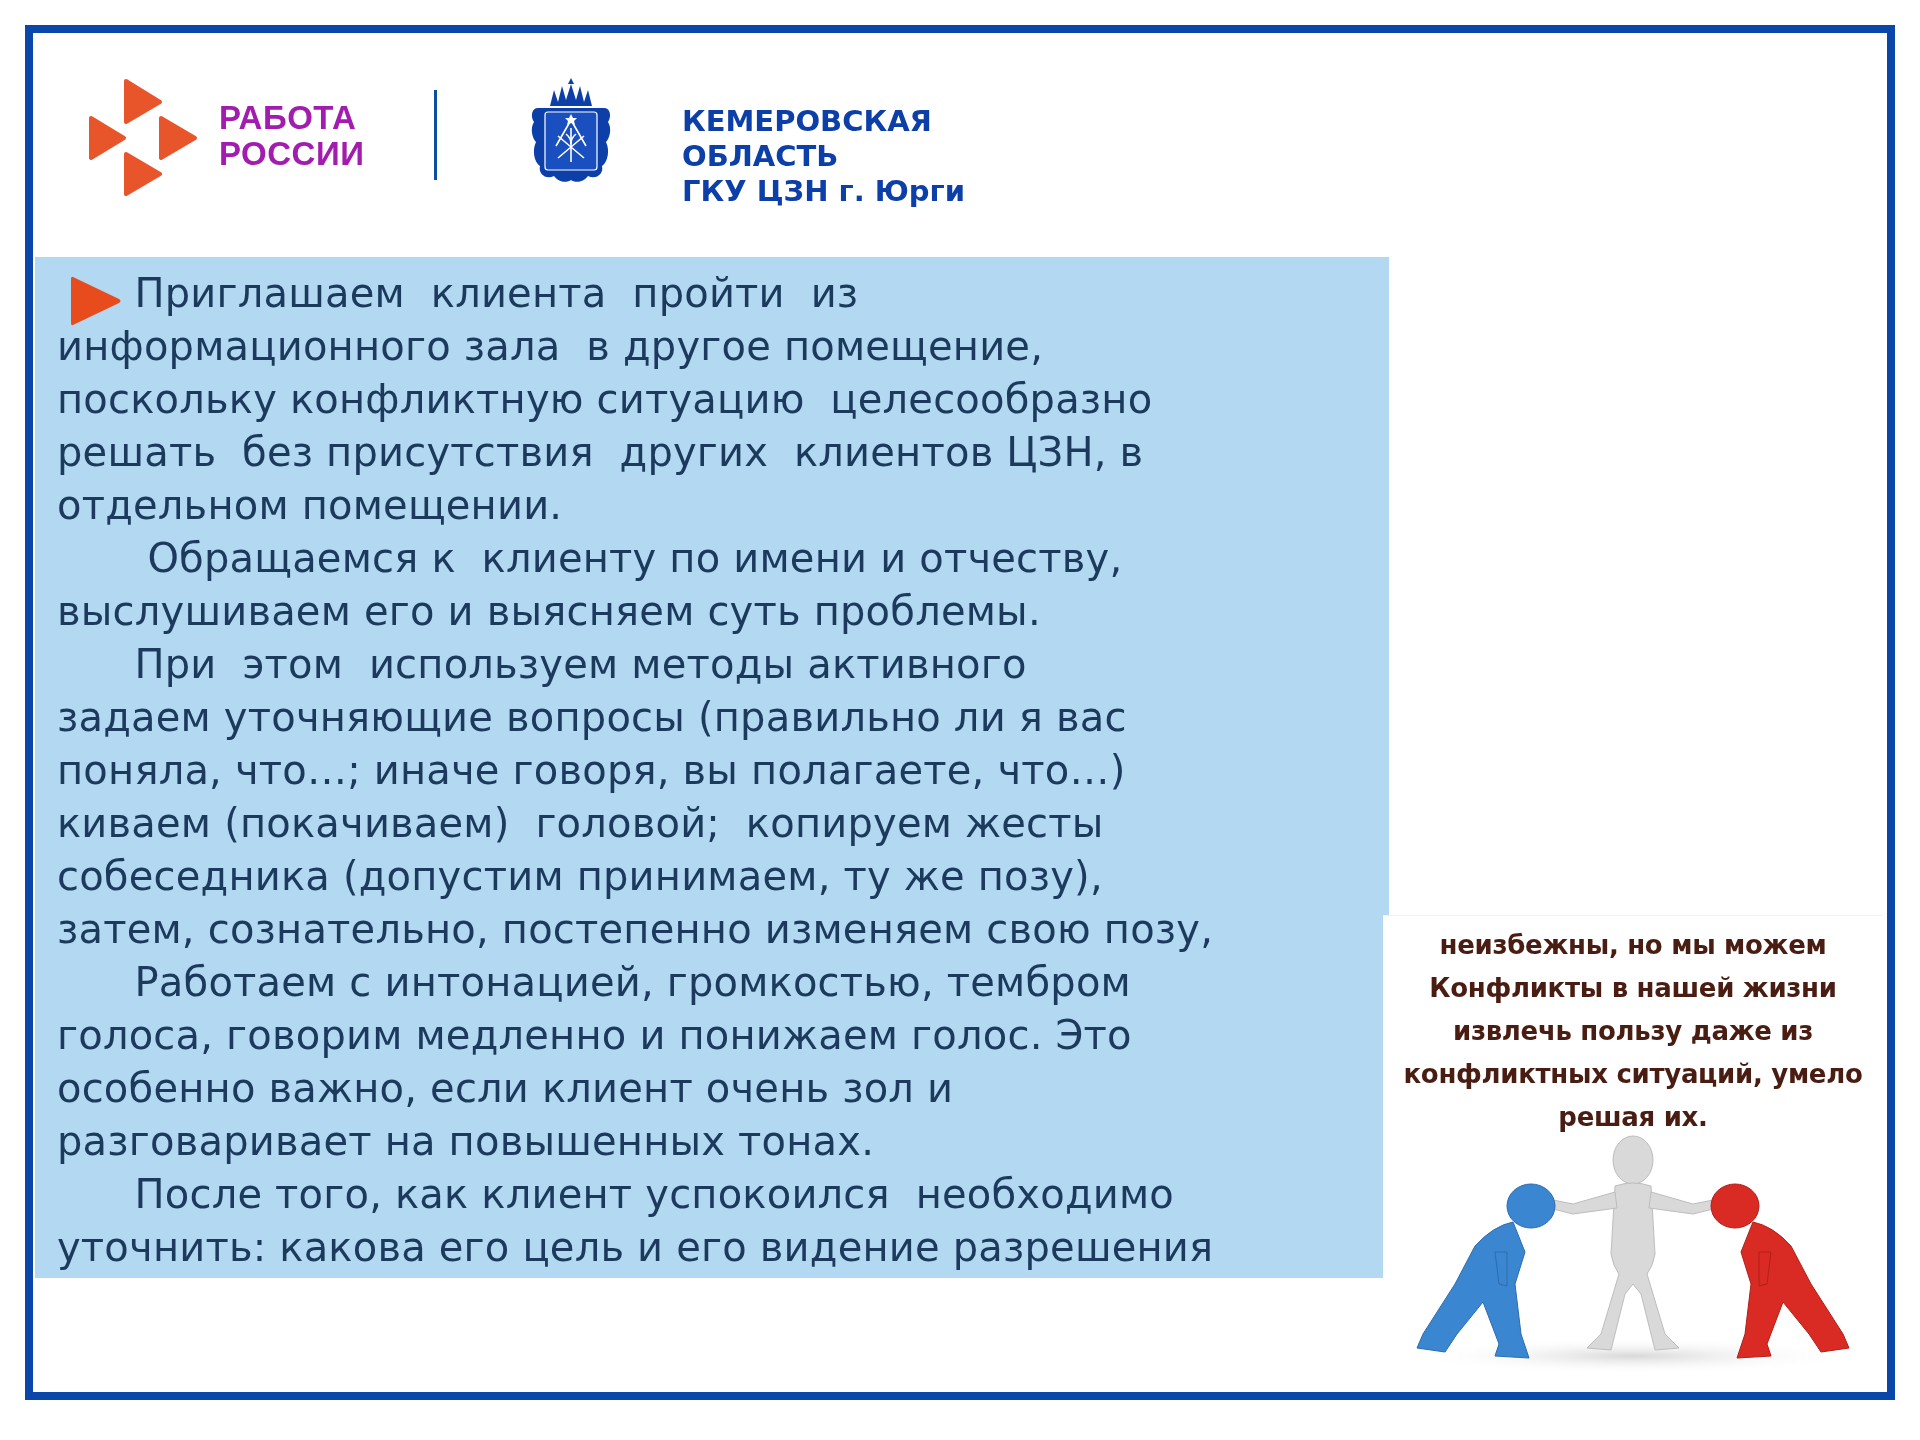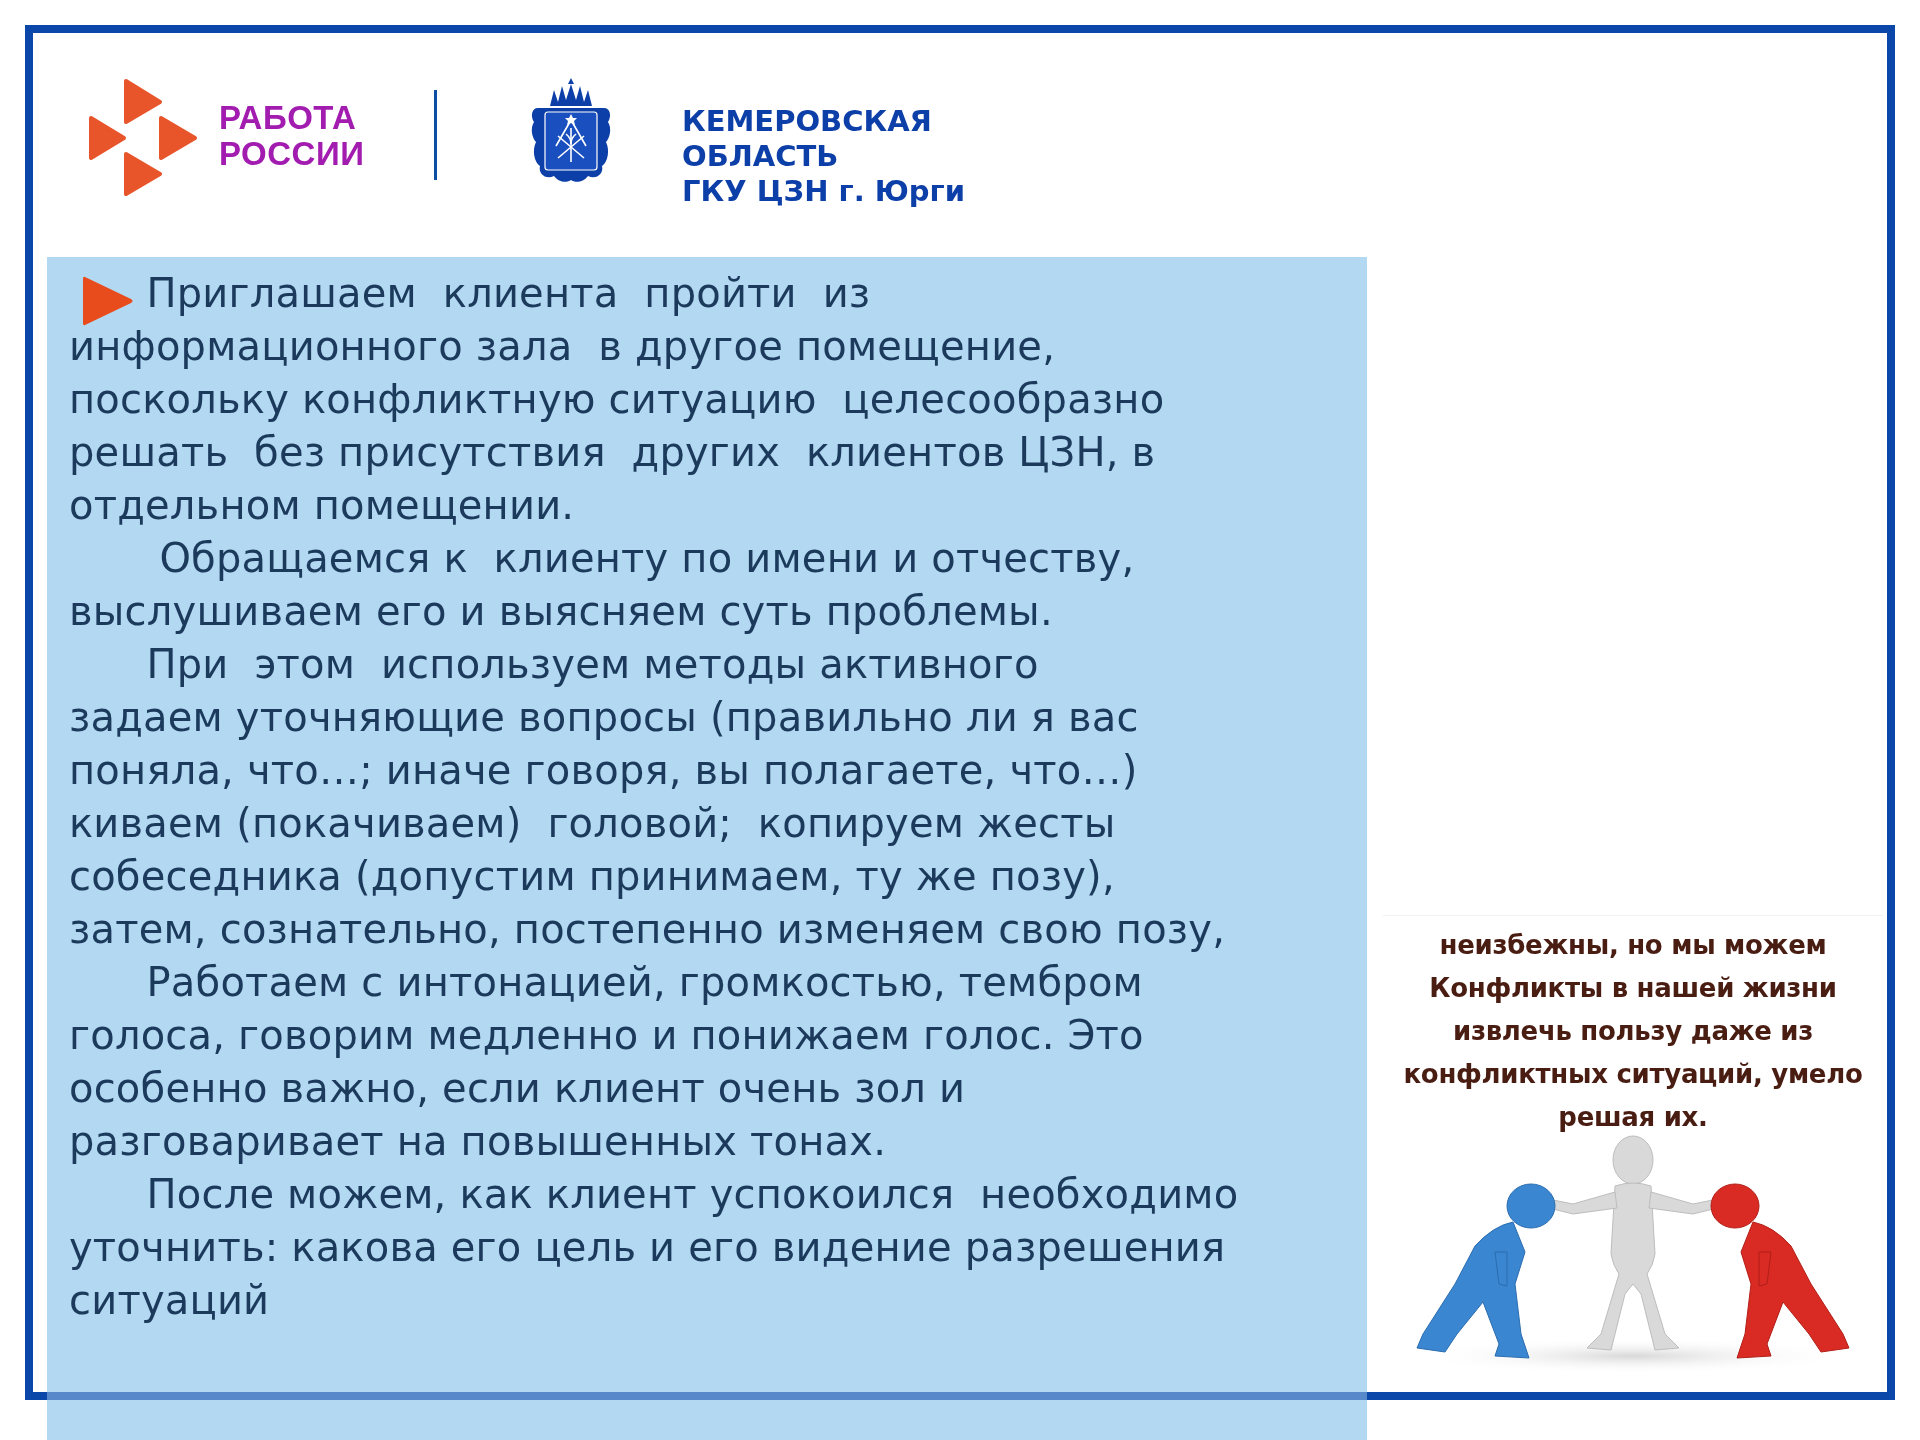--- a/index.html
+++ b/index.html
@@ -25,24 +25,25 @@
     .emblem { position: absolute; left: 528px; top: 76px; width: 86px; height: 110px; }
     .region-text {
       position: absolute; left: 650px; top: 104px;
       font-family: "DejaVu Sans", sans-serif; font-weight: bold;
       font-size: 29px; line-height: 35px; color: #0d3fa8; margin-left: 32px;
     }
     .region-text div { white-space: nowrap; }
 
     
     .text-panel {
-      position: absolute; left: 47px; top: 257px;
-      width: 1320px; height: 1183px;
+      position: absolute; left: 35px; top: 257px;
+      width: 1320px; height: 1021px;
       background: #b3d8f1;
       overflow: hidden;
+      padding-left: 34px;
     }
     .bullet-arrow { position: absolute; left: 32px; top: 16px; width: 56px; height: 56px; }
     .text-lines {
       position: absolute; left: 22px; top: 10px;
       font-family: "DejaVu Sans", sans-serif;
       font-size: 40px; line-height: 53px; color: #1b3a5c;
       letter-spacing: 0.2px;
     }
     .text-lines .ln { white-space: pre; height: 53px; }
     .frame-overlay {
@@ -121,21 +122,21 @@
     <div class="ln">      При  этом  используем методы активного</div>
     <div class="ln">задаем уточняющие вопросы (правильно ли я вас</div>
     <div class="ln">поняла, что…; иначе говоря, вы полагаете, что…)</div>
     <div class="ln">киваем (покачиваем)  головой;  копируем жесты</div>
     <div class="ln">собеседника (допустим принимаем, ту же позу),</div>
     <div class="ln">затем, сознательно, постепенно изменяем свою позу,</div>
     <div class="ln">      Работаем с интонацией, громкостью, тембром</div>
     <div class="ln">голоса, говорим медленно и понижаем голос. Это</div>
     <div class="ln">особенно важно, если клиент очень зол и</div>
     <div class="ln">разговаривает на повышенных тонах.</div>
-    <div class="ln">      После можем, как клиент успокоился  необходимо</div>
+    <div class="ln">      После того, как клиент успокоился  необходимо</div>
     <div class="ln">уточнить: какова его цель и его видение разрешения</div>
     <div class="ln">ситуаций</div>
   </div>
   <div class="frame-overlay"></div>
 </div>
 
 <div class="pic-panel">
   <div class="quote">
     <div>неизбежны, но мы можем</div>
     <div>Конфликты в нашей жизни</div>

